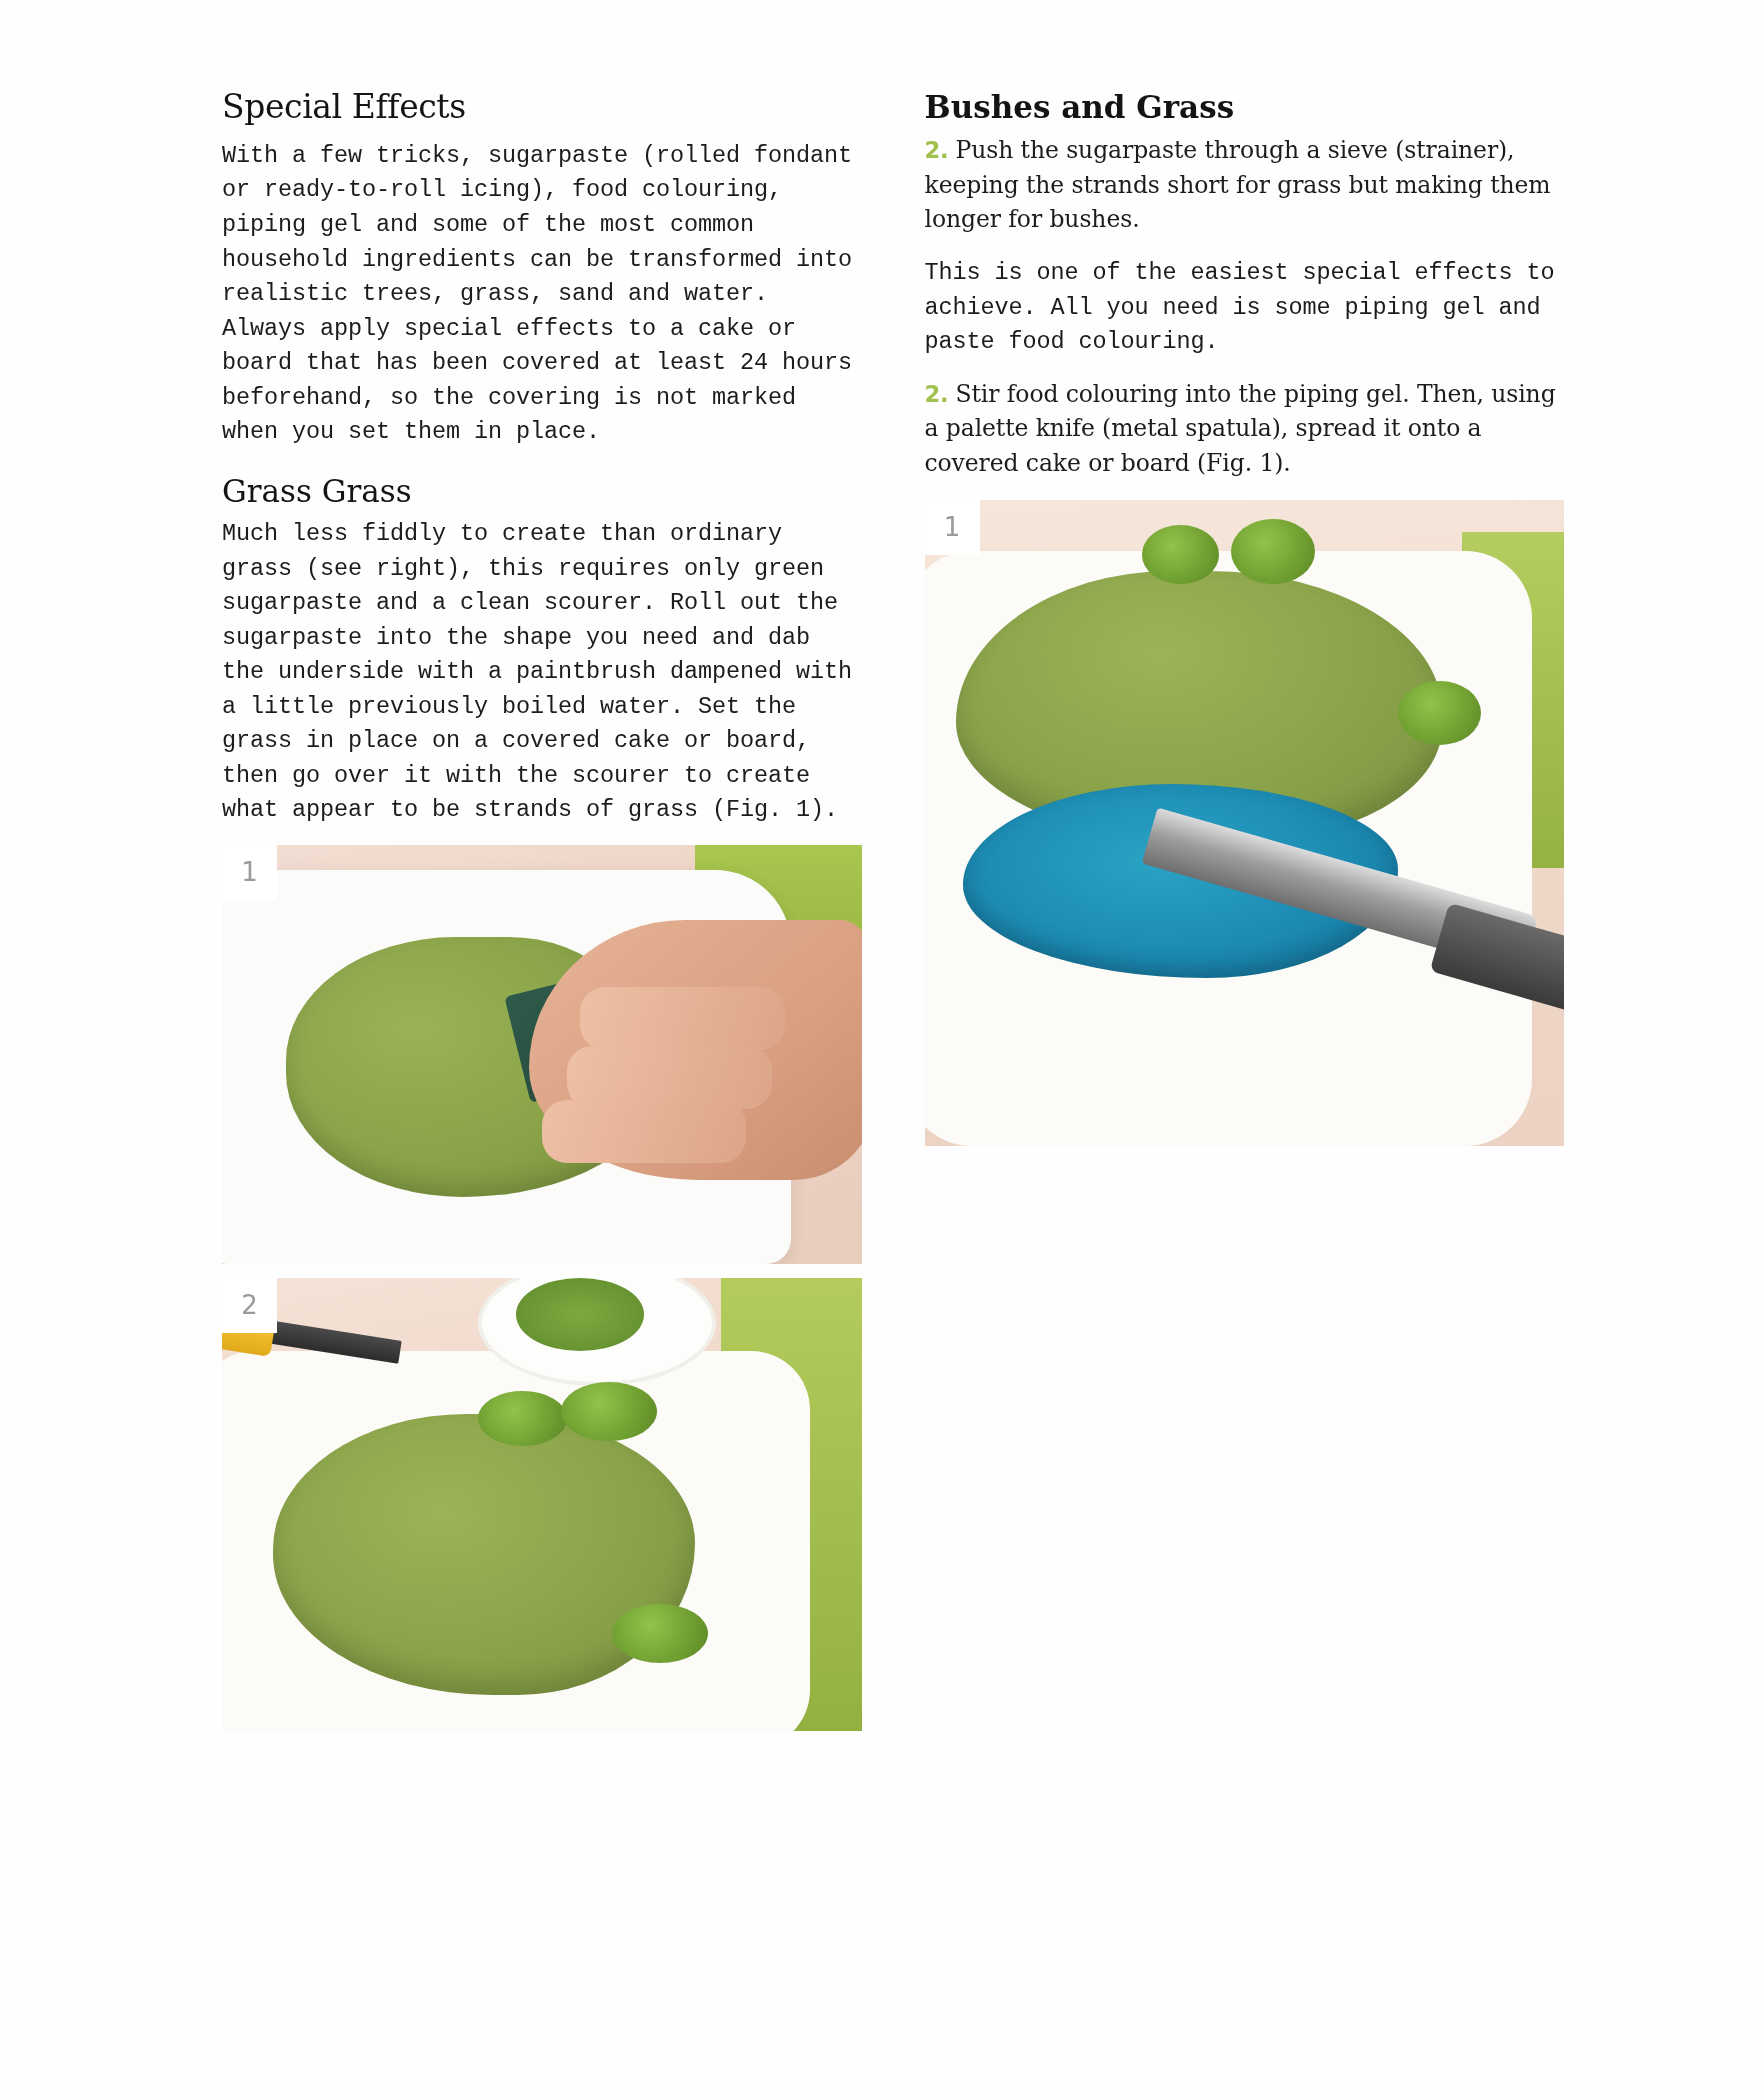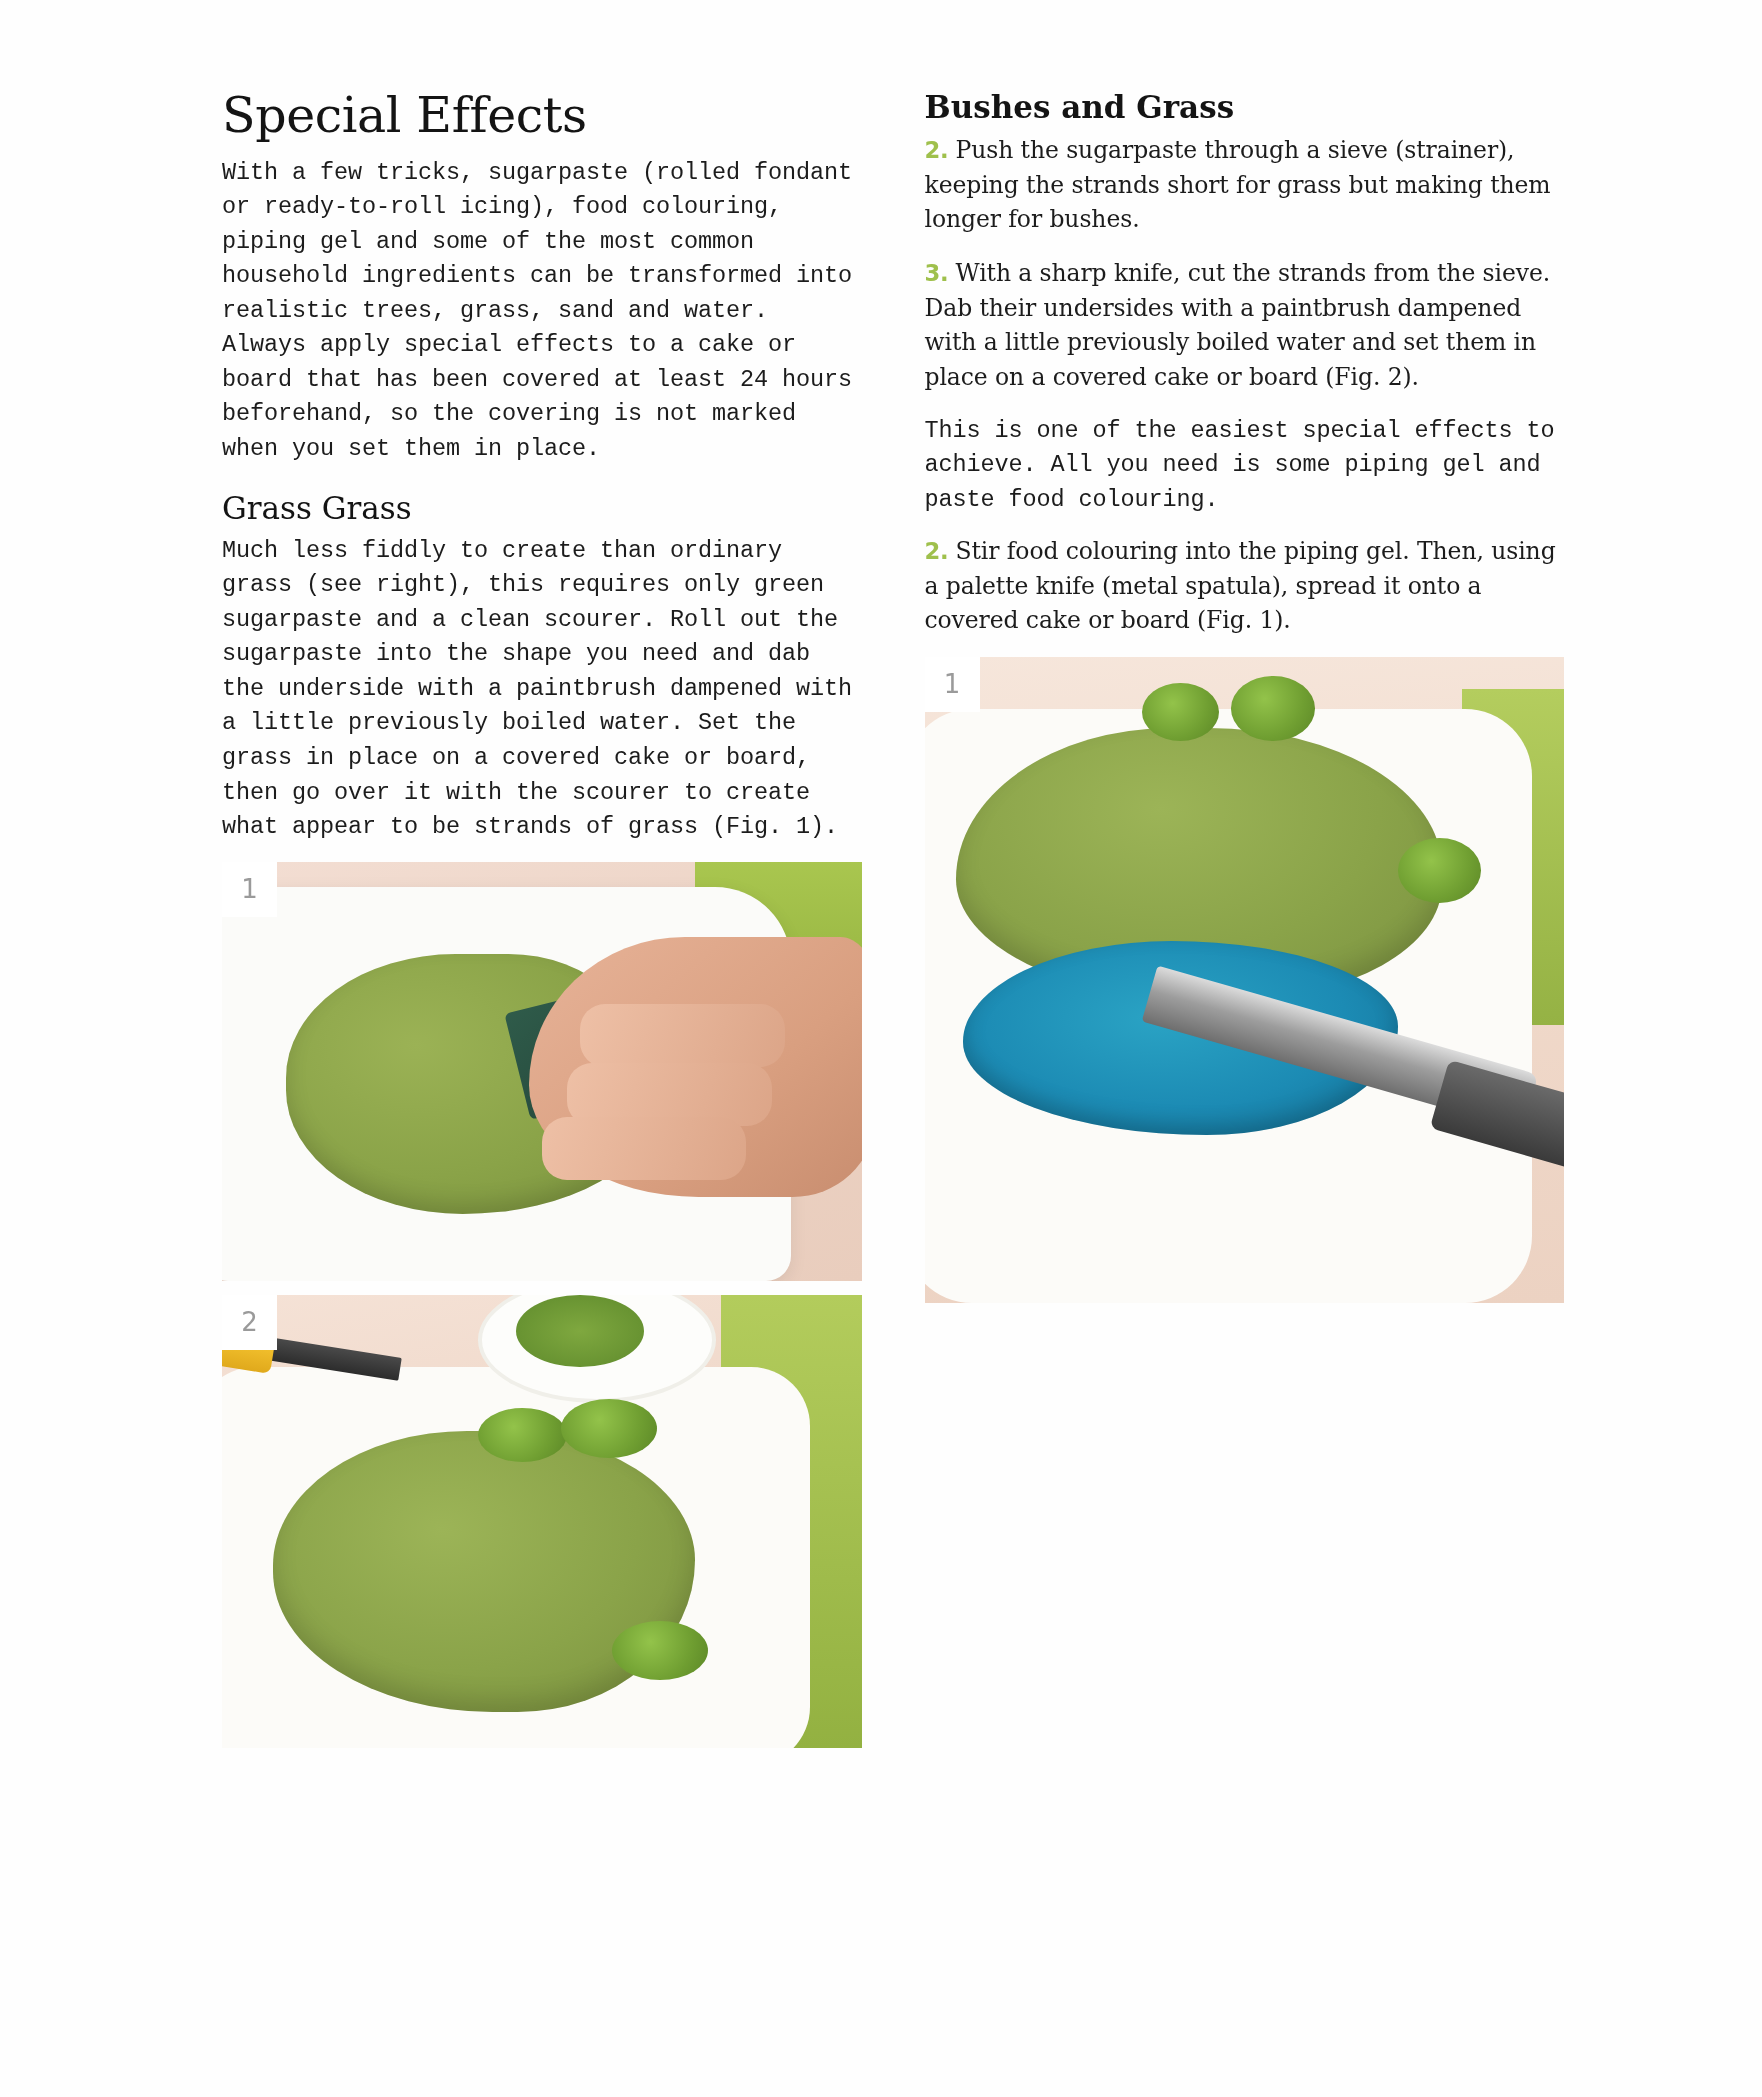--- a/index.html
+++ b/index.html
@@ -35,21 +35,21 @@
     gap: 63px;
     align-items: flex-start;
   }
   .col {
     width: 642px;
   }
 
   h1.title {
     font-family: "DejaVu Serif", serif;
     font-weight: 400;
-    font-size: 49px;
+    font-size: 33px;
     line-height: 1.05;
     margin: 0 0 14.3px 0;
     letter-spacing: -0.4px;
     color: #141414;
   }
 
   h2.section {
     font-family: "DejaVu Serif", serif;
     font-weight: 400;
     font-size: 31px;
@@ -283,24 +283,20 @@
       <div class="col">
 
         <h2 class="section first">Bushes and Grass</h2>
 
 
         <p class="step">
           <span class="stepnum">2.</span>
           <span>Push the sugarpaste through a sieve (strainer), keeping the strands short for grass but making them longer for bushes.</span>
         </p>
 
-        <p class="step">
-          <span class="stepnum">3.</span>
-          <span>With a sharp knife, cut the strands from the sieve. Dab their undersides with a paintbrush dampened with a little previously boiled water and set them in place on a covered cake or board (Fig. 2).</span>
-        </p>
 
 
         <p class="body">This is one of the easiest special effects to achieve. All you need is some piping gel and paste food colouring.</p>
 
 
         <p class="step">
           <span class="stepnum">2.</span>
           <span>Stir food colouring into the piping gel. Then, using a palette knife (metal spatula), spread it onto a covered cake or board (Fig. 1).</span>
         </p>
 

